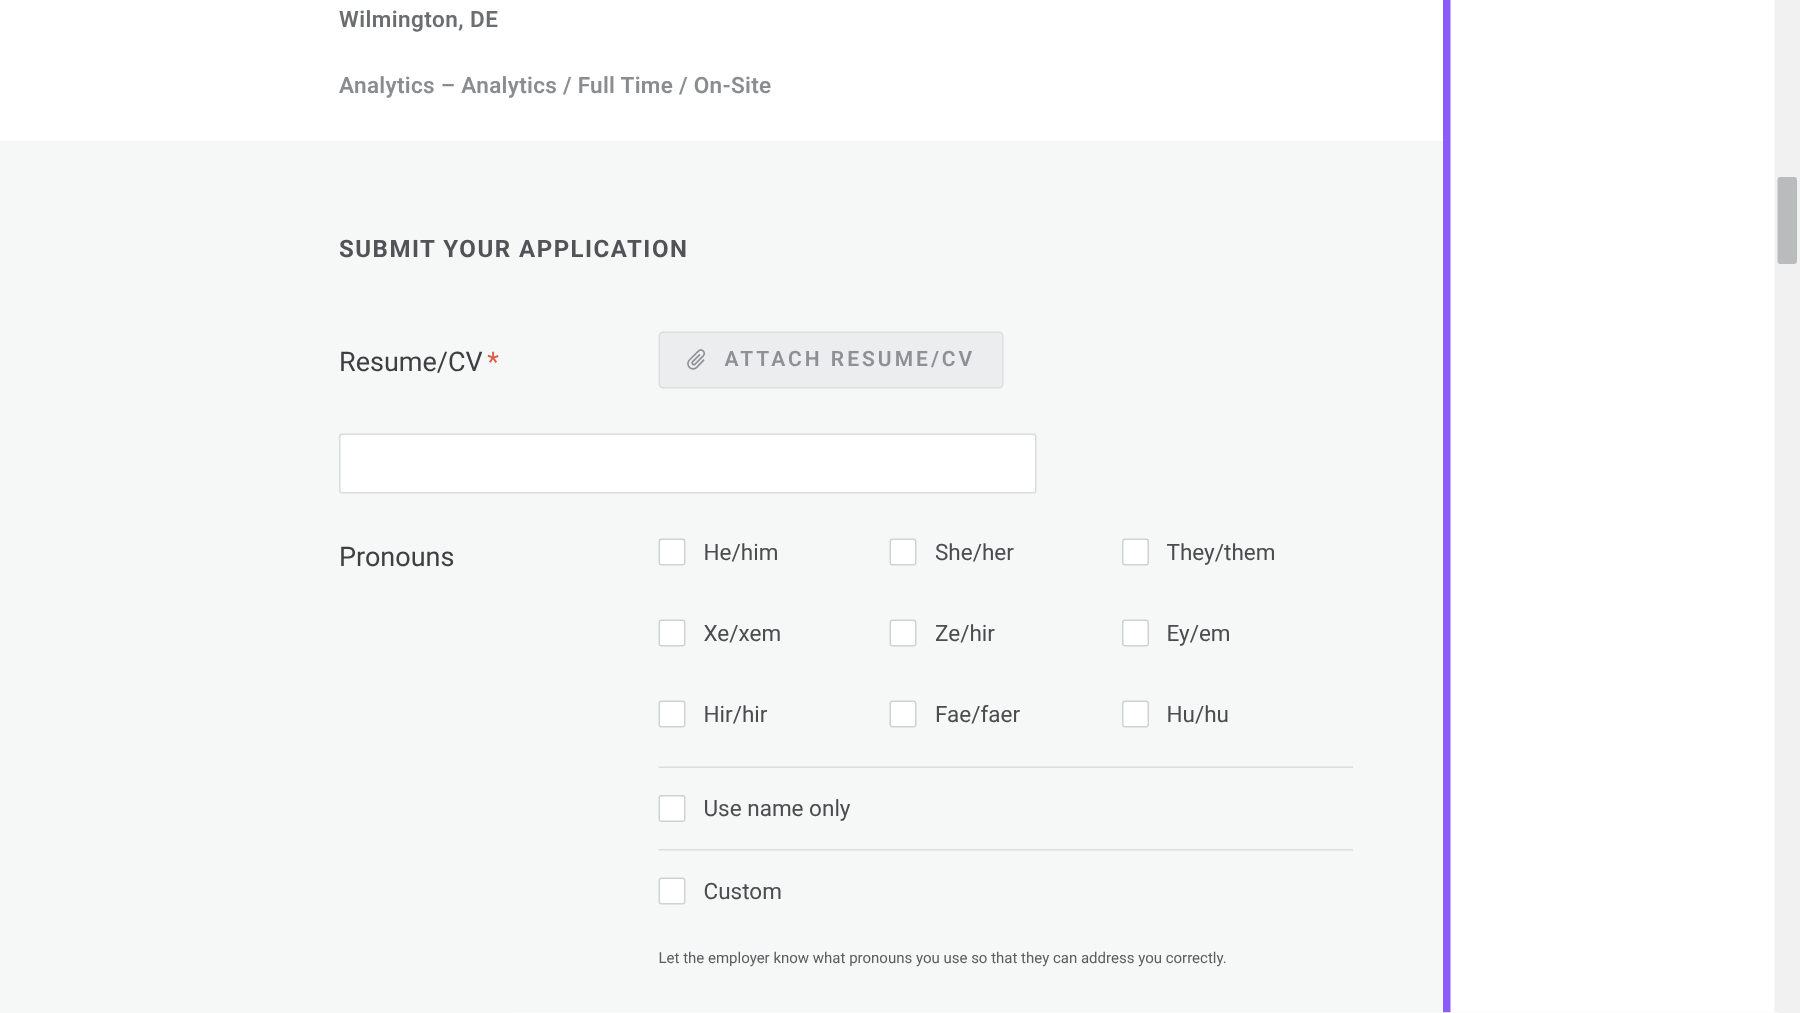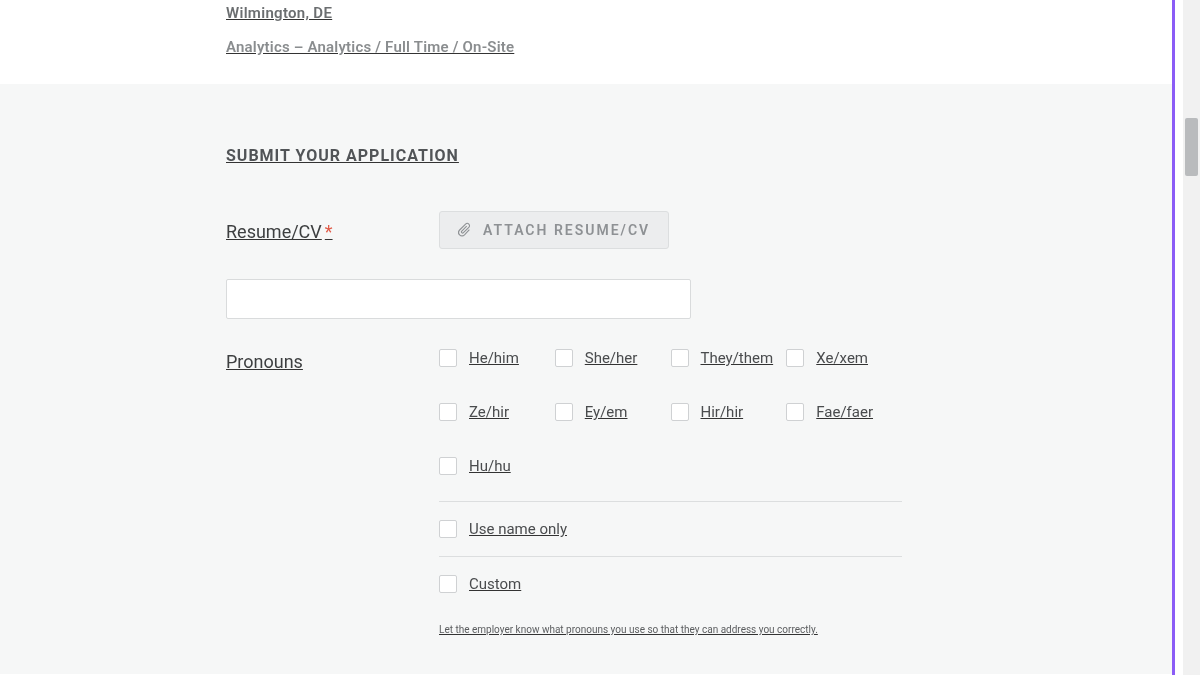--- a/index.html
+++ b/index.html
@@ -6,43 +6,42 @@
   body {
     font-family: -apple-system, BlinkMacSystemFont, "Segoe UI", Roboto, "Helvetica Neue", Arial, sans-serif;
     background: #fff;
     color: #333;
     width: 1200px;
     height: 675px;
     overflow: hidden;
     position: relative;
   }
   .page {
-    width: 1175px;
-    border-right: 3px solid #8b5cf6;
+    width: 967px;
+    border-right: 5px solid #8b5cf6;
     height: 675px;
     position: relative;
-    text-decoration: underline;
   }
   .header-zone {
     background: #ffffff;
     padding: 0 0 28px 226px;
   }
   .location {
     font-size: 15px;
     font-weight: 600;
     color: #6b6e70;
     letter-spacing: 0.3px;
     padding-top: 4px;
   }
   .meta-row {
     font-size: 15px;
     font-weight: 600;
     color: #8a8d8f;
     letter-spacing: 0.2px;
-    margin-top: 16px;
+    margin-top: 26px;
   }
   .form-zone {
     background: #f6f7f7;
     padding: 62px 0 0 226px;
     min-height: 590px;
   }
   .section-title {
     font-size: 16px;
     font-weight: 700;
     color: #515457;
@@ -88,21 +87,21 @@
   .pronoun-field-row {
     display: flex;
     align-items: flex-start;
     margin-bottom: 0;
   }
   .pronoun-block {
     width: 463px;
   }
   .pronoun-grid {
     display: grid;
-    grid-template-columns: repeat(4, 1fr);
+    grid-template-columns: repeat(3, 1fr);
     row-gap: 36px;
     column-gap: 0;
     padding-bottom: 26px;
   }
   .check-item {
     display: flex;
     align-items: center;
     gap: 12px;
   }
   .chk {

